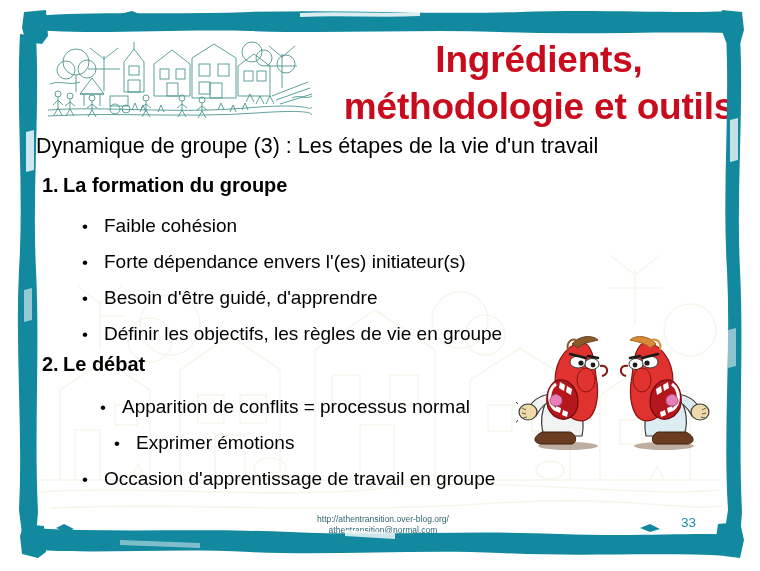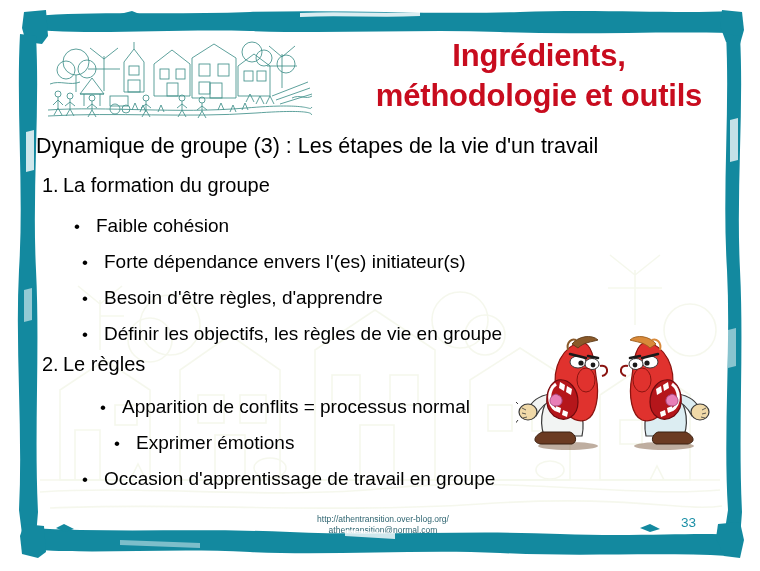--- a/index.html
+++ b/index.html
@@ -54,21 +54,21 @@
   
   .title {
     position: absolute;
     left: 336px;
     top: 36px;
     width: 406px;
     z-index: 6;
     text-align: center;
     color: #C80C1E;
     font-weight: bold;
-    font-size: 31px;
+    font-size: 37px;
     line-height: 1.28;
     letter-spacing: -0.2px;
   }
   .title-line { display: block; white-space: nowrap; }
 
   
   .subtitle {
     position: absolute;
     left: 36px;
     top: 134px;
@@ -81,21 +81,21 @@
   .subtitle .s-light {
     font-weight: normal;
     font-family: "Liberation Sans", sans-serif;
   }
 
   
   .section-head {
     position: absolute;
     z-index: 6;
     font-size: 20px;
-    font-weight: normal;
+    font-weight: bold;
     color: #000000;
     white-space: nowrap;
   }
   .section-head .num { display: inline-block; width: 21px; }
   #sec1 { left: 42px; top: 174px; }
   #sec2 { left: 42px; top: 353px; }
 
   
   .bullet {
     position: absolute;
@@ -257,35 +257,35 @@
   </div>
 
   <div class="subtitle">
     <span class="s-bold">Dynamique de groupe</span><span class="s-light"> (3) : </span><span class="s-bold">Les étapes de la vie d'un travail</span>
   </div>
 
   <div class="section-head" id="sec1">
     <span class="num">1.</span><span>La formation du groupe</span>
   </div>
 
-  <div class="bullet" style="left:74px; top:215px;">
+  <div class="bullet" style="left:82px; top:215px;">
     <span class="dot">•</span><span>Faible cohésion</span>
   </div>
   <div class="bullet" style="left:82px; top:251px;">
     <span class="dot">•</span><span>Forte dépendance envers l'(es) initiateur(s)</span>
   </div>
   <div class="bullet" style="left:82px; top:287px;">
-    <span class="dot">•</span><span>Besoin d'être règles, d'apprendre</span>
+    <span class="dot">•</span><span>Besoin d'être guidé, d'apprendre</span>
   </div>
   <div class="bullet" style="left:82px; top:323px;">
     <span class="dot">•</span><span>Définir les objectifs,  les règles de vie en groupe</span>
   </div>
 
   <div class="section-head" id="sec2">
-    <span class="num">2.</span><span>Le règles</span>
+    <span class="num">2.</span><span>Le débat</span>
   </div>
 
   <div class="bullet" style="left:82px; top:396px;margin-left:18px;">
     <span class="dot">•</span><span>Apparition de conflits = processus normal</span>
   </div>
   <div class="bullet" style="left:82px; top:432px;margin-left:32px;">
     <span class="dot">•</span><span>Exprimer émotions</span>
   </div>
   <div class="bullet" style="left:82px; top:468px;">
     <span class="dot">•</span><span>Occasion d'apprentissage de travail en groupe</span>

